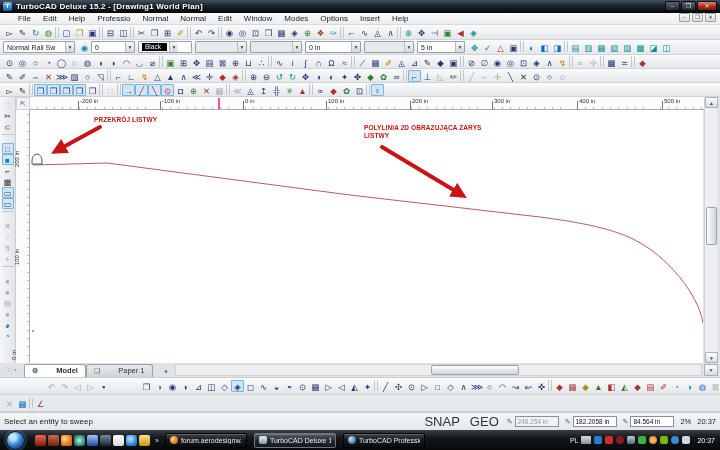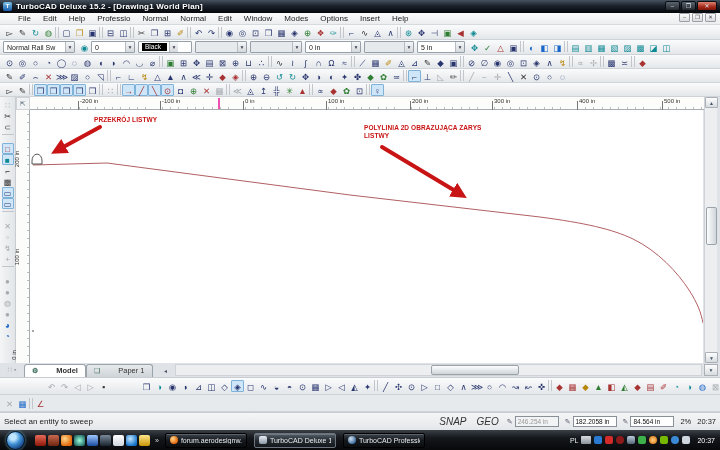--- a/index.html
+++ b/index.html
@@ -108,21 +108,21 @@
 
   .botrow { top:378px; height:17px; }
   .inforow { top:395px; height:17px; background:#e7eaec; }
 
   
   .statusbar { position:absolute; left:0; top:412px; width:720px; height:18px;
     background:linear-gradient(#f4f5f6,#e4e7ea); border-top:1px solid #c9cdd1;
     display:flex; align-items:center; font-size:8px; color:#222; }
   .stmsg { margin-left:4px; }
   .stright { position:absolute; right:4px; display:flex; align-items:center; gap:6px; }
-  .sttog { font-size:10px; color:#333; padding:0 2px;font-style:italic; }
+  .sttog { font-size:13px; color:#333; padding:0 2px; }
   .coord { display:flex; align-items:center; gap:2px; }
   .coord .cicon { font-size:7px; color:#556; }
   .cbox { width:44px; height:11px; border:1px solid #8a9097; background:#fff;
     font-size:6.5px; line-height:10px; padding:0 2px; color:#111; overflow:hidden; white-space:nowrap; }
   .cbox.dis { color:#999; background:#f2f3f4; }
   .stzoom, .sttime { font-size:7.5px; color:#222; }
 
   
   .taskbar { position:absolute; left:0; top:430px; width:720px; height:20px;
     background:linear-gradient(#3a4047,#14171b 40%,#07090b);

